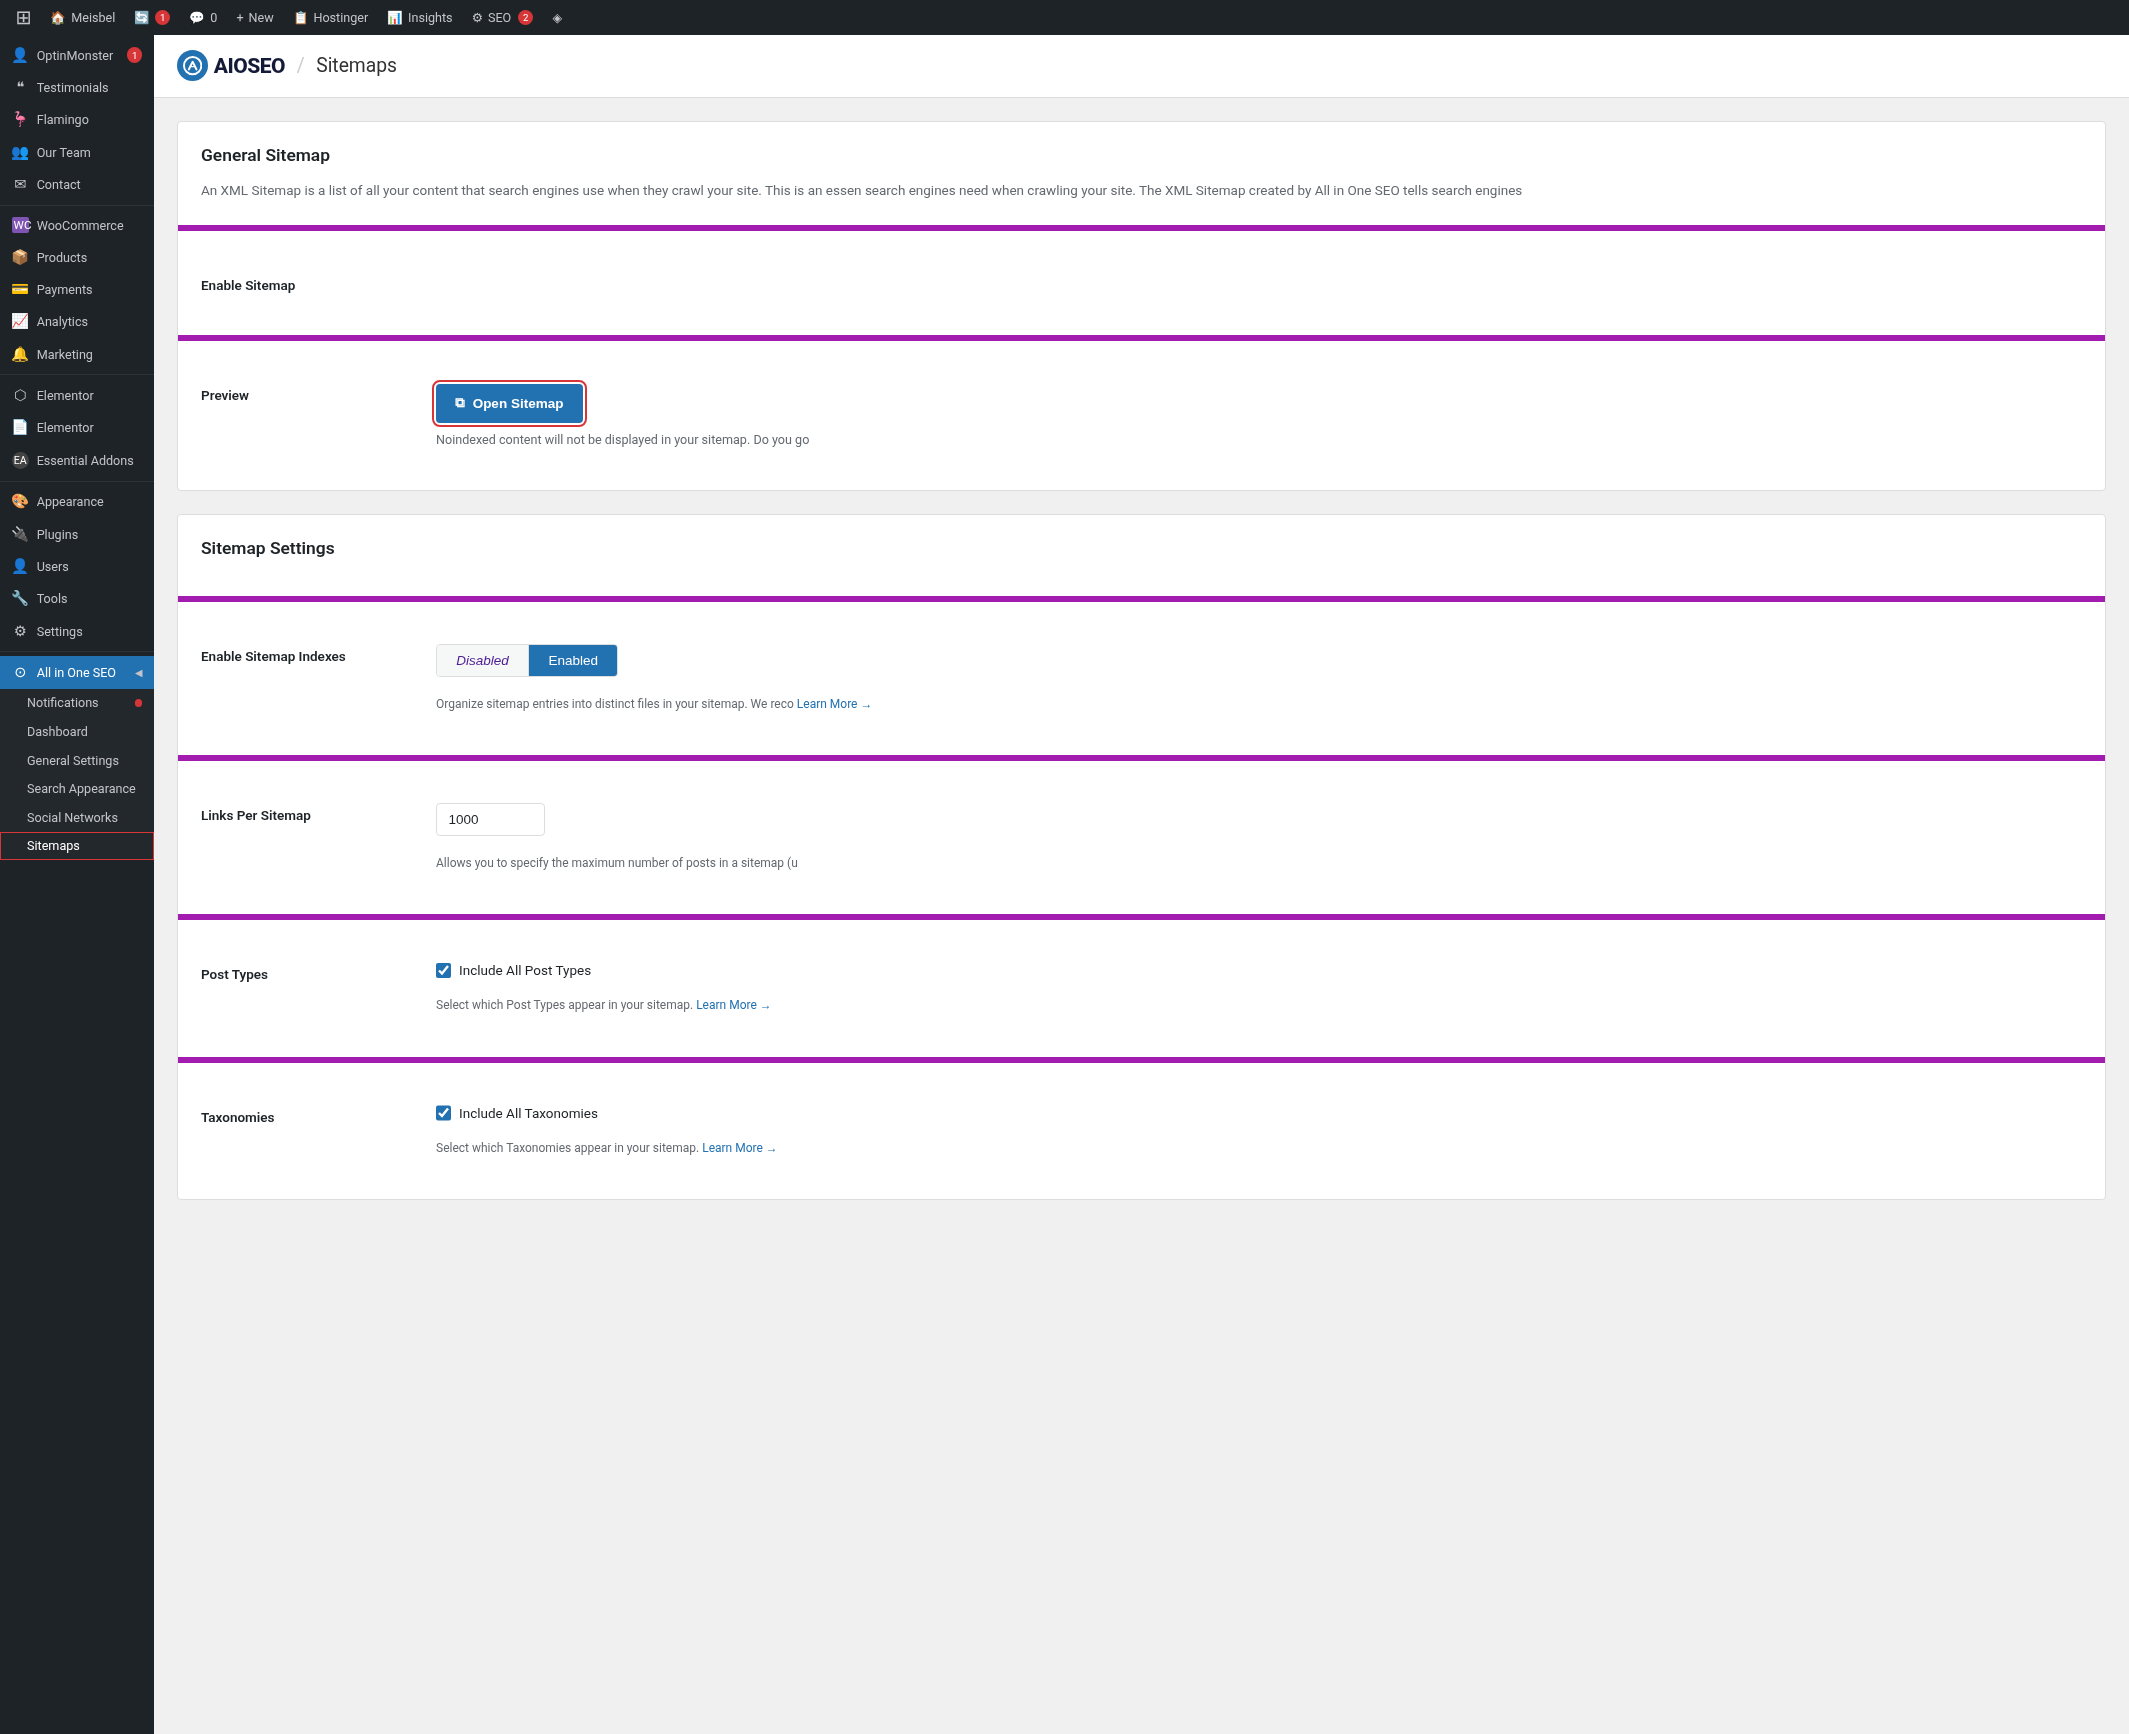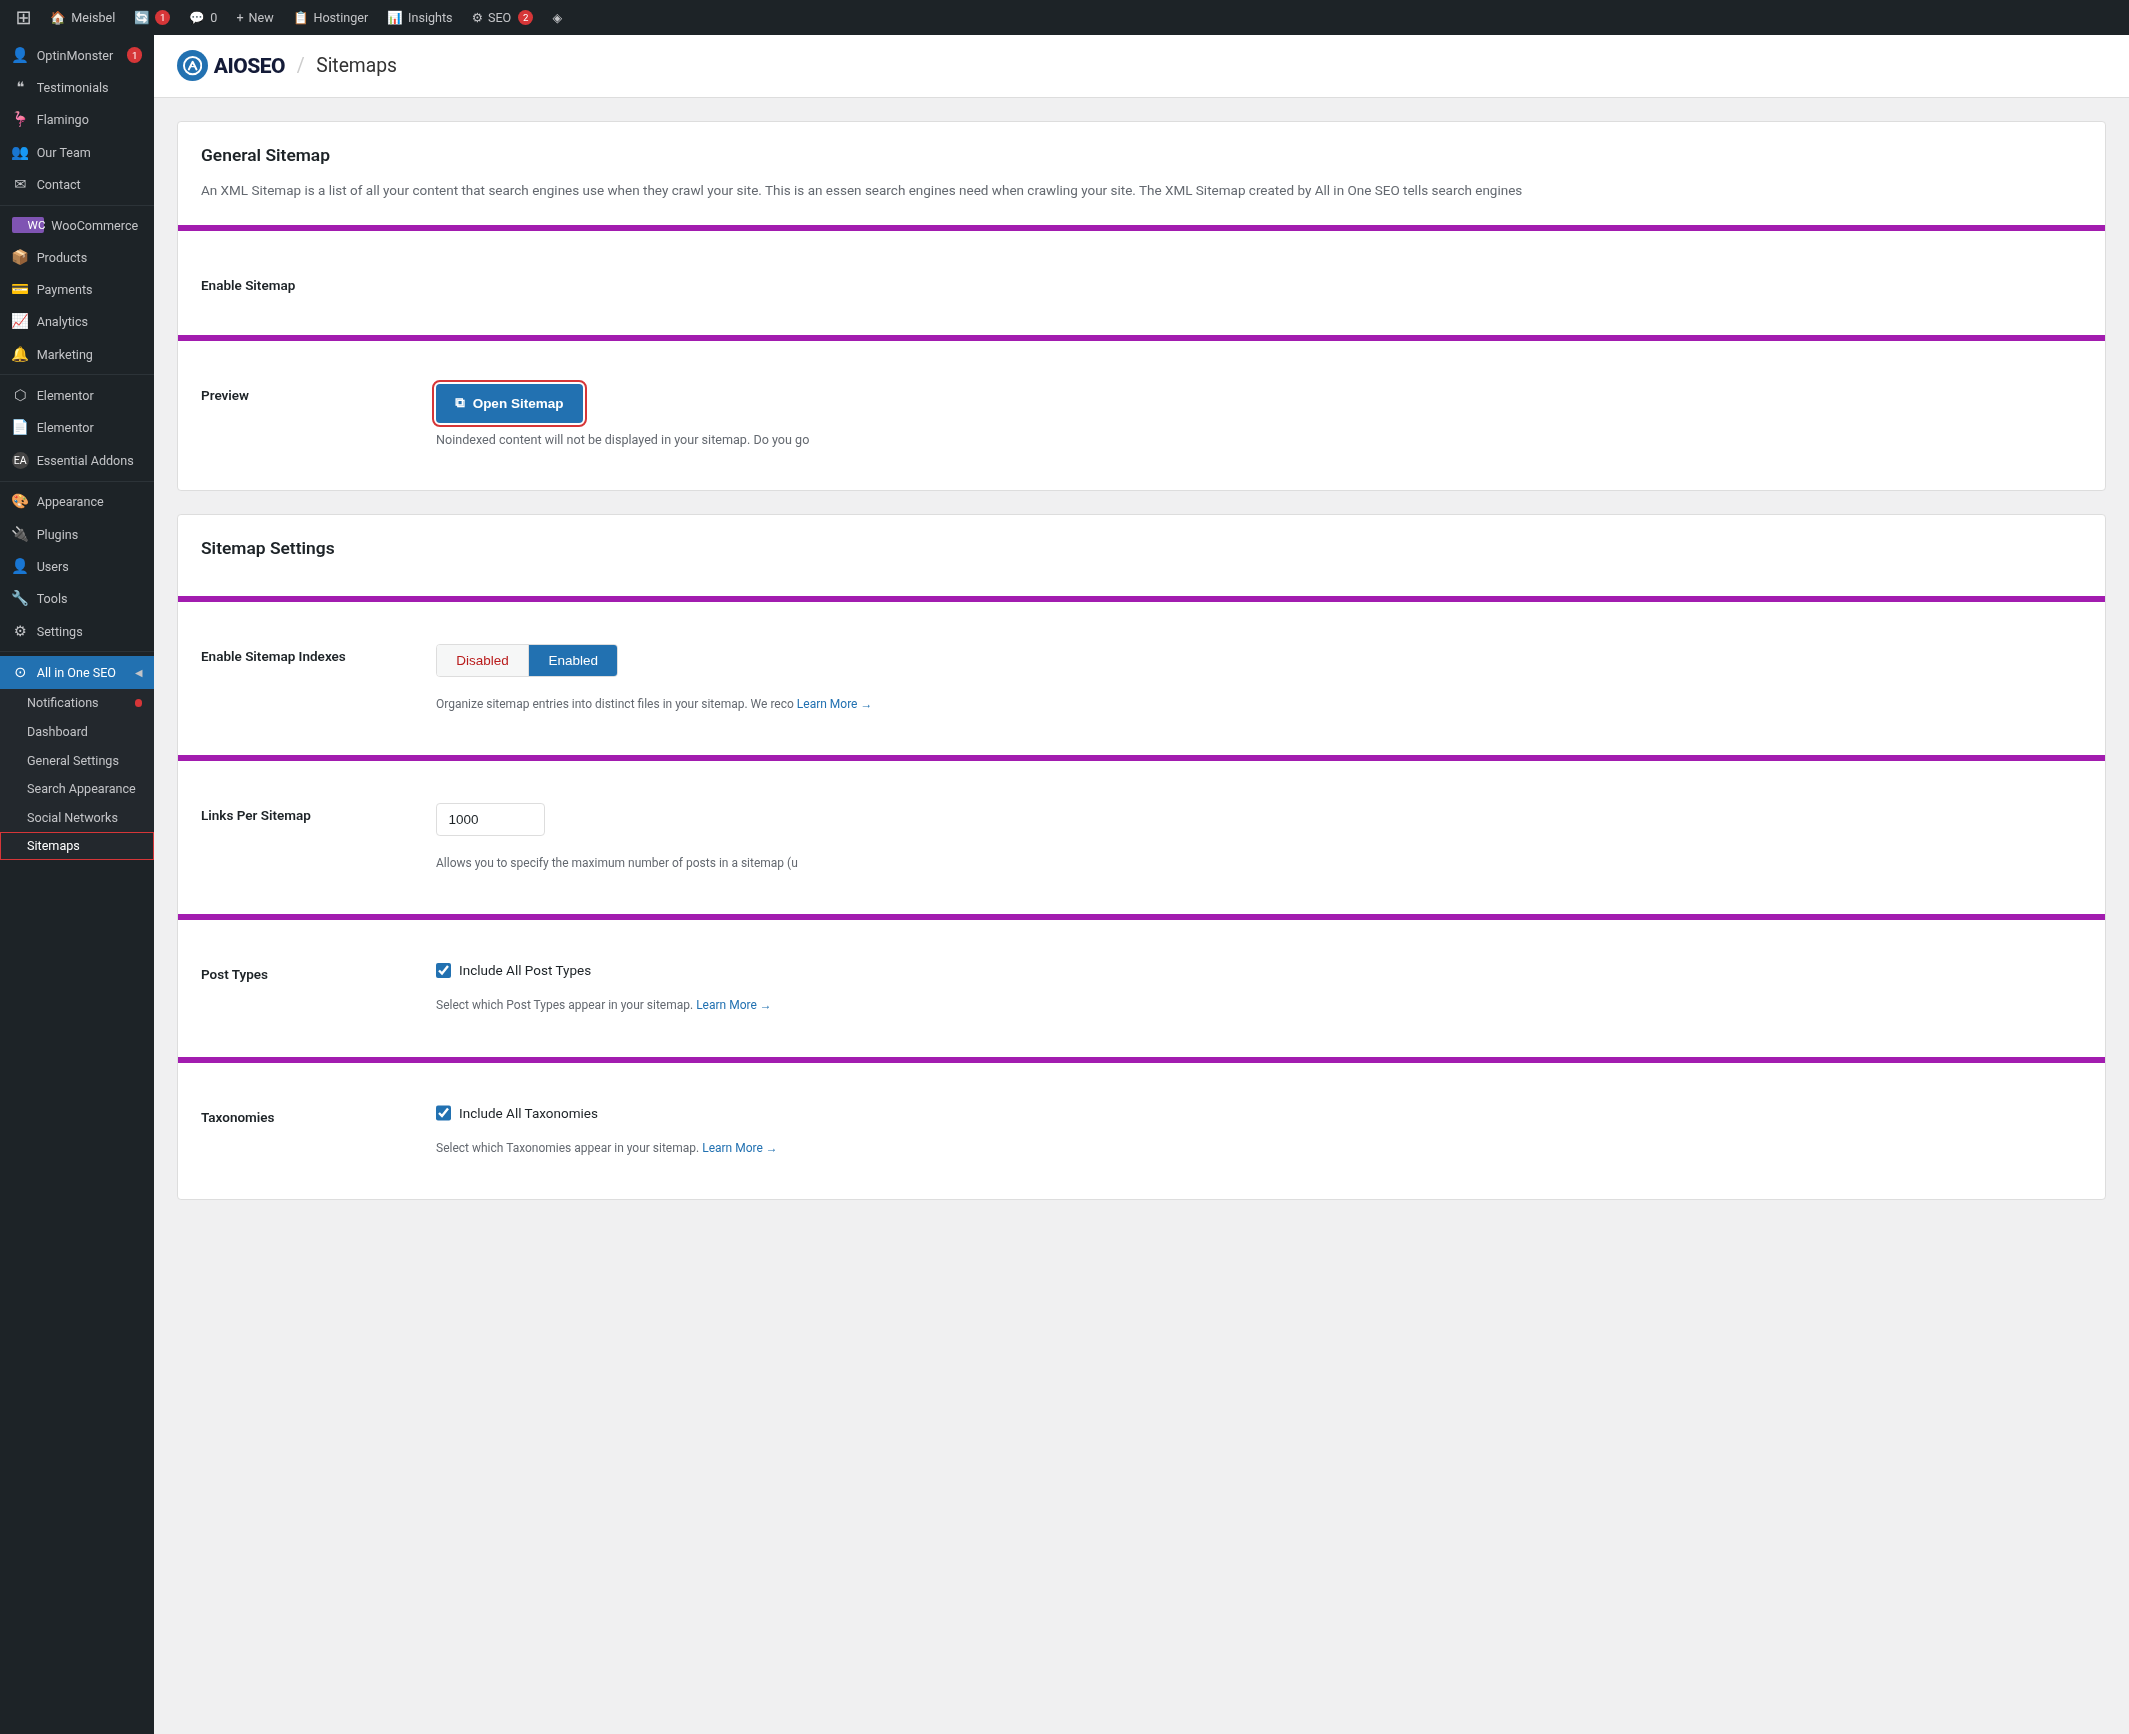--- a/index.html
+++ b/index.html
@@ -264,21 +264,21 @@
       overflow: hidden;
       width: fit-content;
     }
     .btn-group-item {
       padding: 7.7px 19.3px;
       font-size: 13.5px;
       cursor: pointer;
       border: none;
       font-weight: 500;
     }
-    .btn-group-item.inactive { background: #f6f7f7; color: #b91c1c; }
+    .btn-group-item.inactive { background: #f6f7f7; color: #4c1d95; font-style: italic; }
     .btn-group-item.active-btn { background: #2271b1; color: #fff; }
     .btn-group-item:not(:last-child) { border-right: 1px solid #ddd; }
 
     .control-description {
       font-size: 12px;
       color: #646970;
       margin-top: 18px;
       line-height: 1.5;
     }
     .control-description a, .learn-more { color: #2271b1; text-decoration: none; }
@@ -374,21 +374,21 @@
       <div class="sidebar-item">
         <span class="icon">👥</span>
         <span>Our Team</span>
       </div>
       <div class="sidebar-item">
         <span class="icon">✉</span>
         <span>Contact</span>
       </div>
       <div class="sidebar-divider"></div>
       <div class="sidebar-item">
-        <span class="icon" style="font-size:11.6px;background:#7f54b3;color:#fff;border-radius:1.9px;padding:1px 16px;">WC</span>
+        <span class="icon" style="font-size:11.6px;background:#7f54b3;color:#fff;border-radius:1.9px;padding:1px 2px;">WC</span>
         <span>WooCommerce</span>
       </div>
       <div class="sidebar-item">
         <span class="icon">📦</span>
         <span>Products</span>
       </div>
       <div class="sidebar-item">
         <span class="icon">💳</span>
         <span>Payments</span>
       </div>

